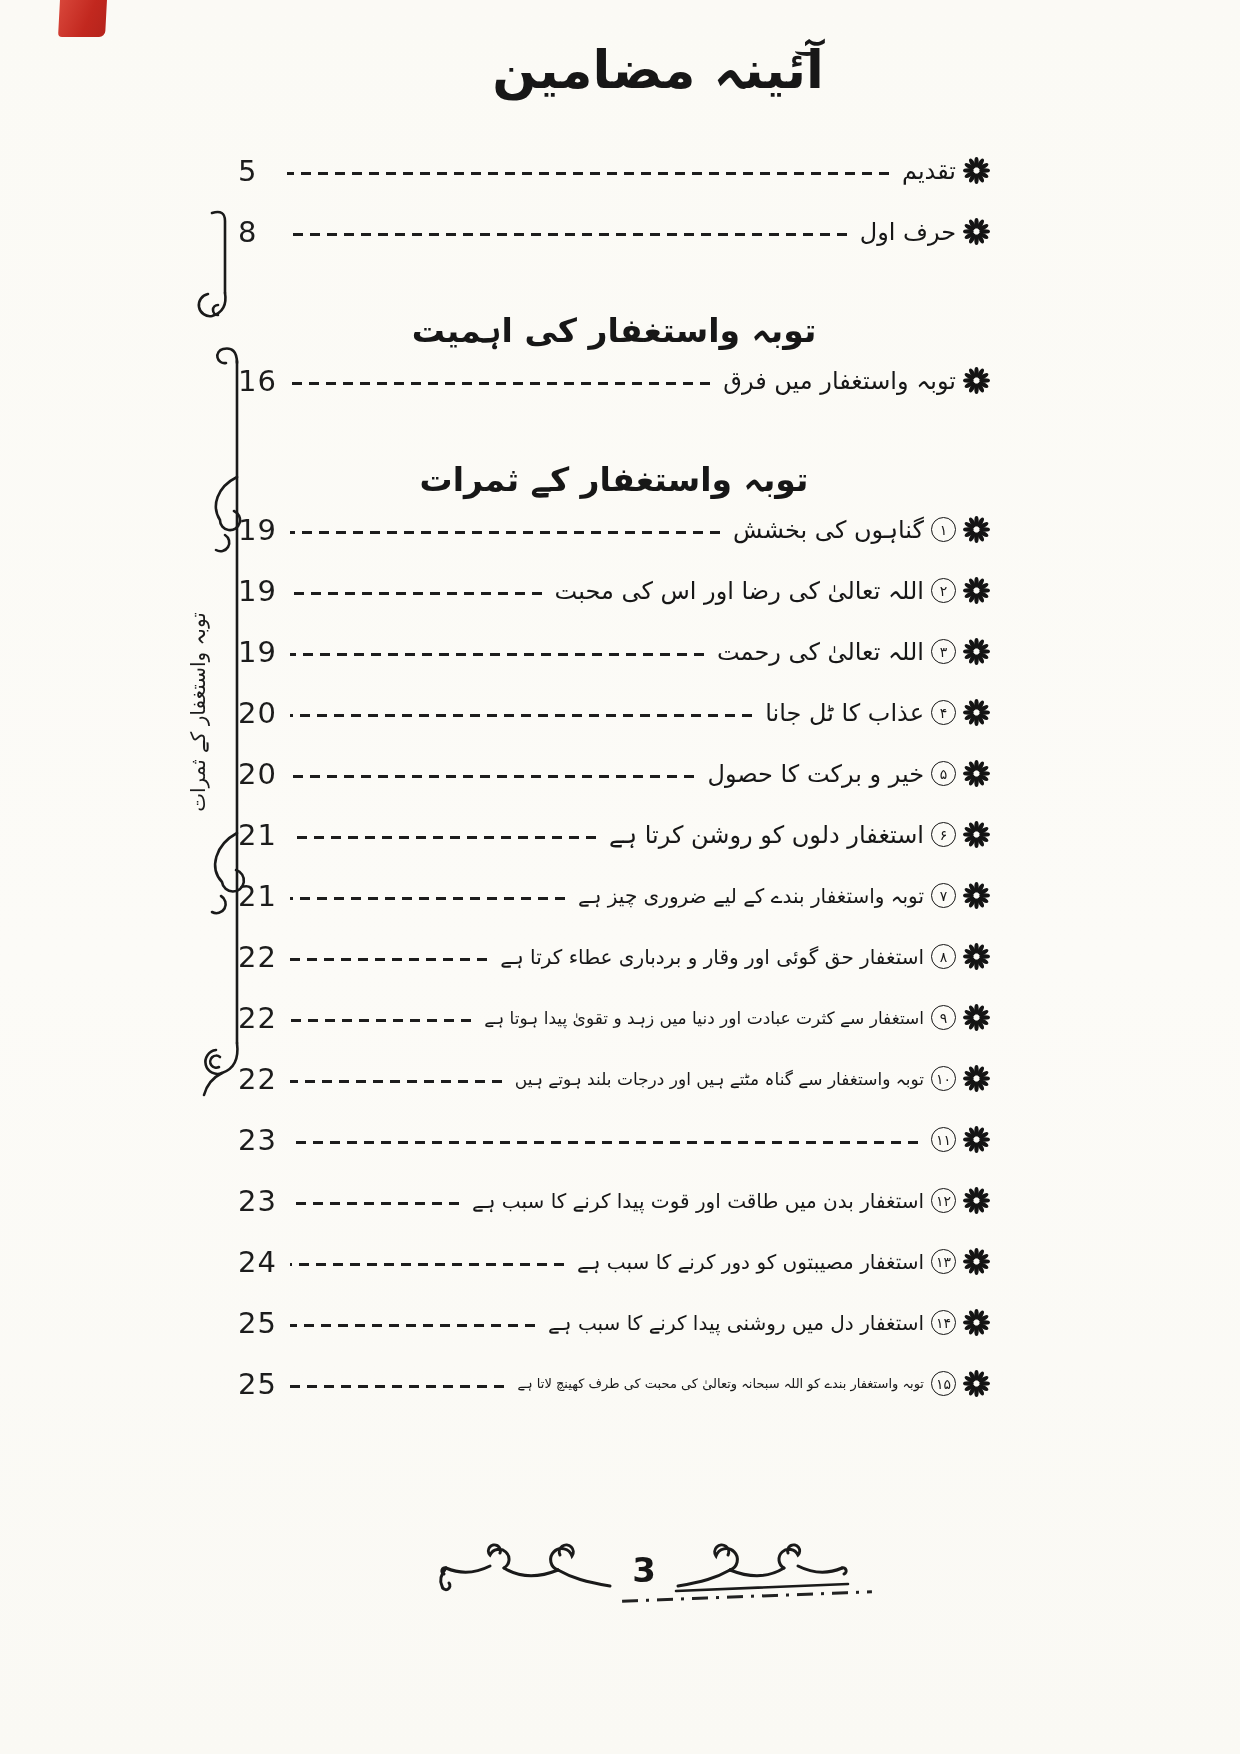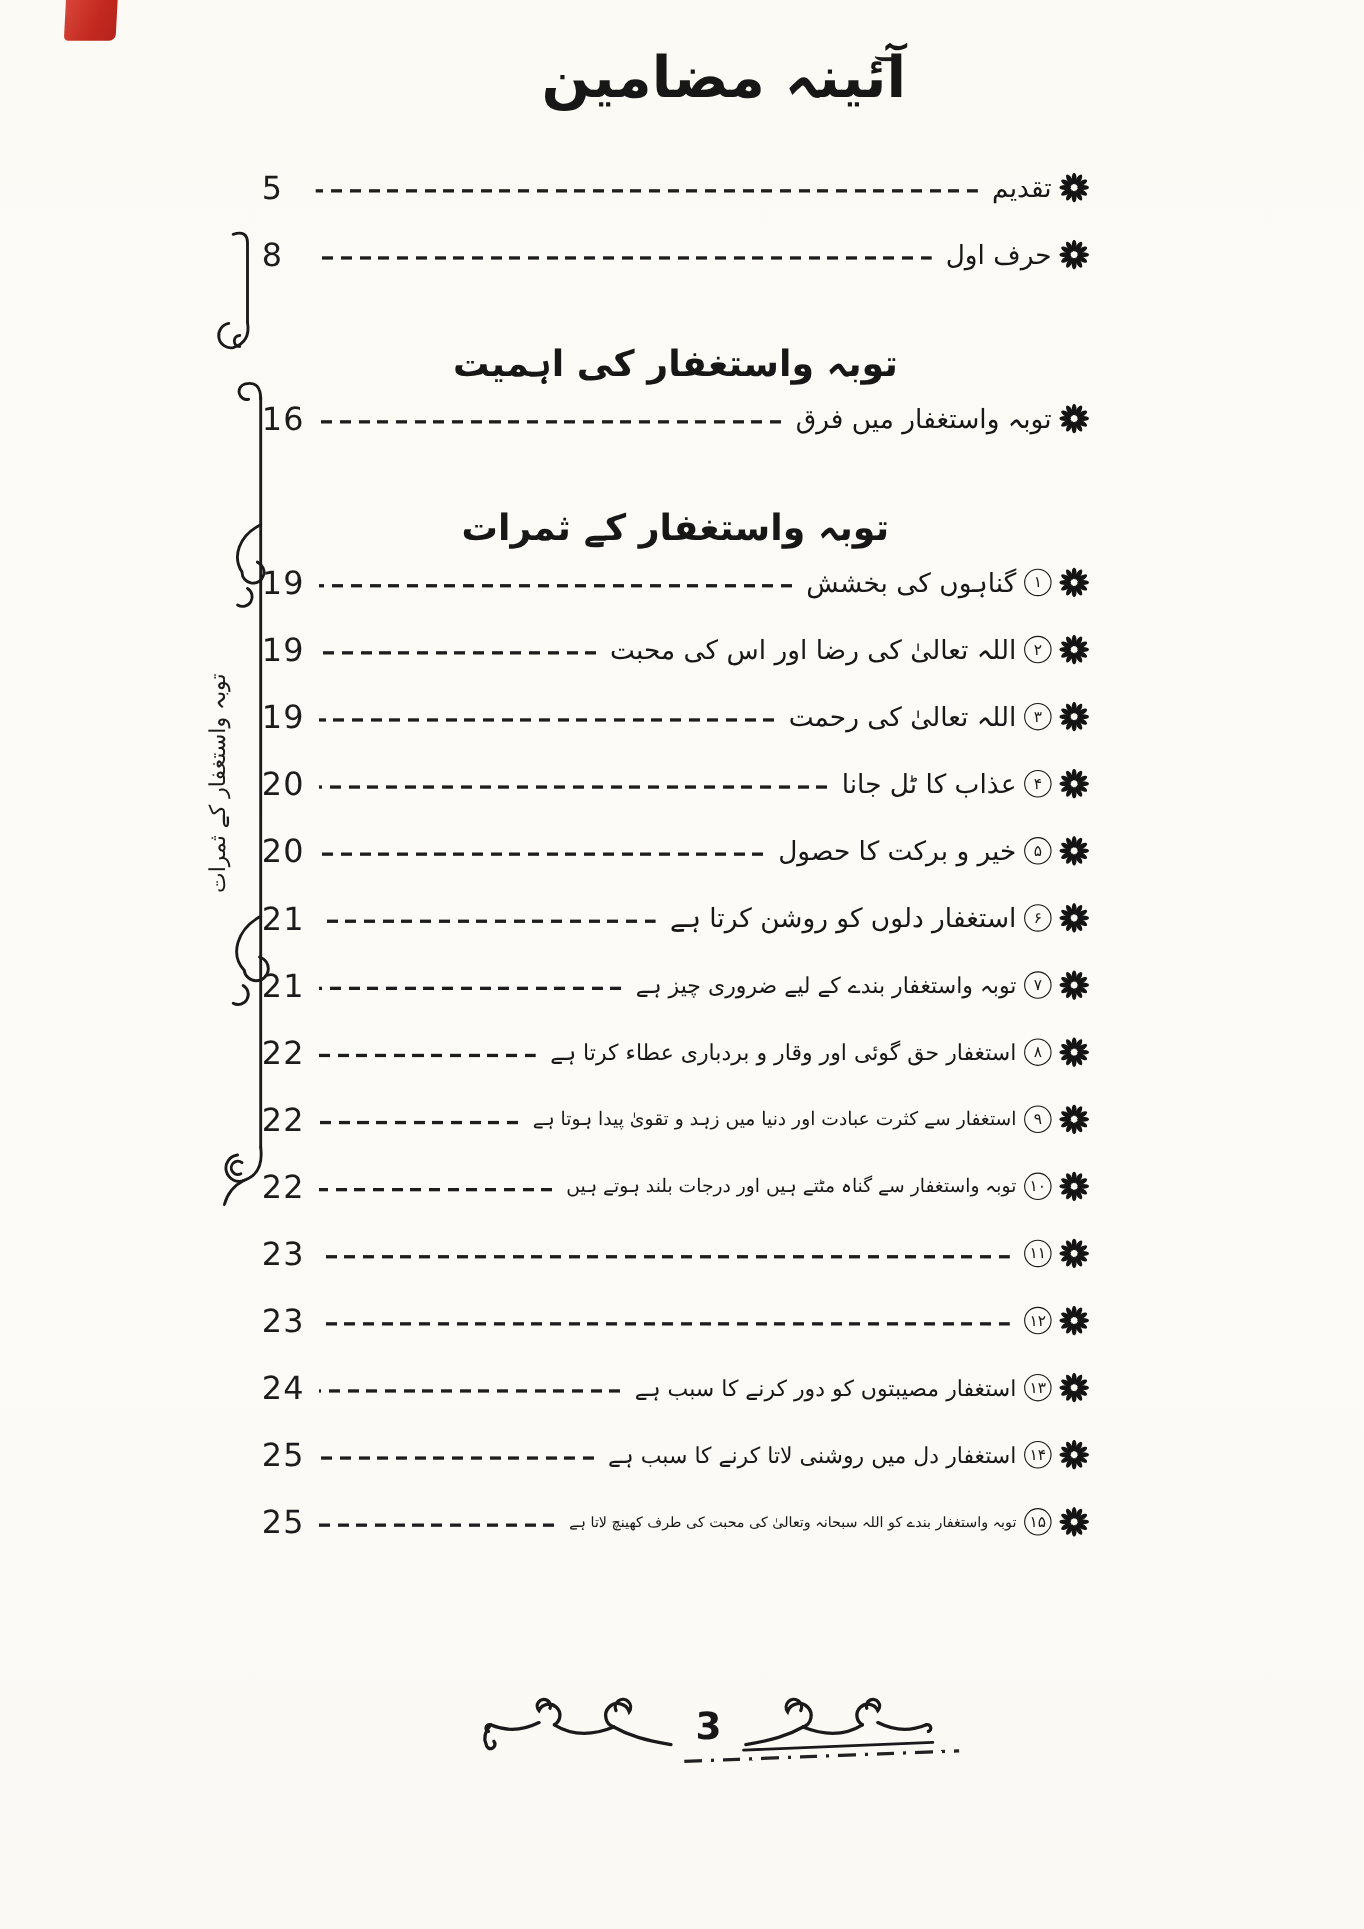--- a/index.html
+++ b/index.html
@@ -478,20 +478,21 @@
           <ellipse cx="14" cy="5.5" rx="2.3" ry="5.5" transform="rotate(270 14 14)"></ellipse>
           <ellipse cx="14" cy="5.5" rx="2.3" ry="5.5" transform="rotate(300 14 14)"></ellipse>
           <ellipse cx="14" cy="5.5" rx="2.3" ry="5.5" transform="rotate(330 14 14)"></ellipse>
         </g>
         <circle cx="14" cy="14" r="2.3" fill="#fbfaf5"></circle>
       </svg>
     </span>
     <span class="num">
           <i style="font-style:normal">۱۲</i>
         </span>
+    <span class="label mid">استغفار بدن میں طاقت اور قوت پیدا کرنے کا سبب ہے</span>
     <span class="leader"></span>
     <span class="pageno">23</span>
   </div>
       <div class="row item">
     <span class="flower">
       <svg width="27" height="27" viewBox="0 0 28 28" aria-hidden="true">
         <g fill="#141414">
           <ellipse cx="14" cy="5.5" rx="2.3" ry="5.5"></ellipse>
           <ellipse cx="14" cy="5.5" rx="2.3" ry="5.5" transform="rotate(30 14 14)"></ellipse>
           <ellipse cx="14" cy="5.5" rx="2.3" ry="5.5" transform="rotate(60 14 14)"></ellipse>
@@ -531,21 +532,21 @@
           <ellipse cx="14" cy="5.5" rx="2.3" ry="5.5" transform="rotate(270 14 14)"></ellipse>
           <ellipse cx="14" cy="5.5" rx="2.3" ry="5.5" transform="rotate(300 14 14)"></ellipse>
           <ellipse cx="14" cy="5.5" rx="2.3" ry="5.5" transform="rotate(330 14 14)"></ellipse>
         </g>
         <circle cx="14" cy="14" r="2.3" fill="#fbfaf5"></circle>
       </svg>
     </span>
     <span class="num">
           <i style="font-style:normal">۱۴</i>
         </span>
-    <span class="label mid">استغفار دل میں روشنی لاتا کرنے کا سبب ہے</span>
+    <span class="label mid">استغفار دل میں روشنی پیدا کرنے کا سبب ہے</span>
     <span class="leader"></span>
     <span class="pageno">25</span>
   </div>
       <div class="row item">
     <span class="flower">
       <svg width="27" height="27" viewBox="0 0 28 28" aria-hidden="true">
         <g fill="#141414">
           <ellipse cx="14" cy="5.5" rx="2.3" ry="5.5"></ellipse>
           <ellipse cx="14" cy="5.5" rx="2.3" ry="5.5" transform="rotate(30 14 14)"></ellipse>
           <ellipse cx="14" cy="5.5" rx="2.3" ry="5.5" transform="rotate(60 14 14)"></ellipse>

